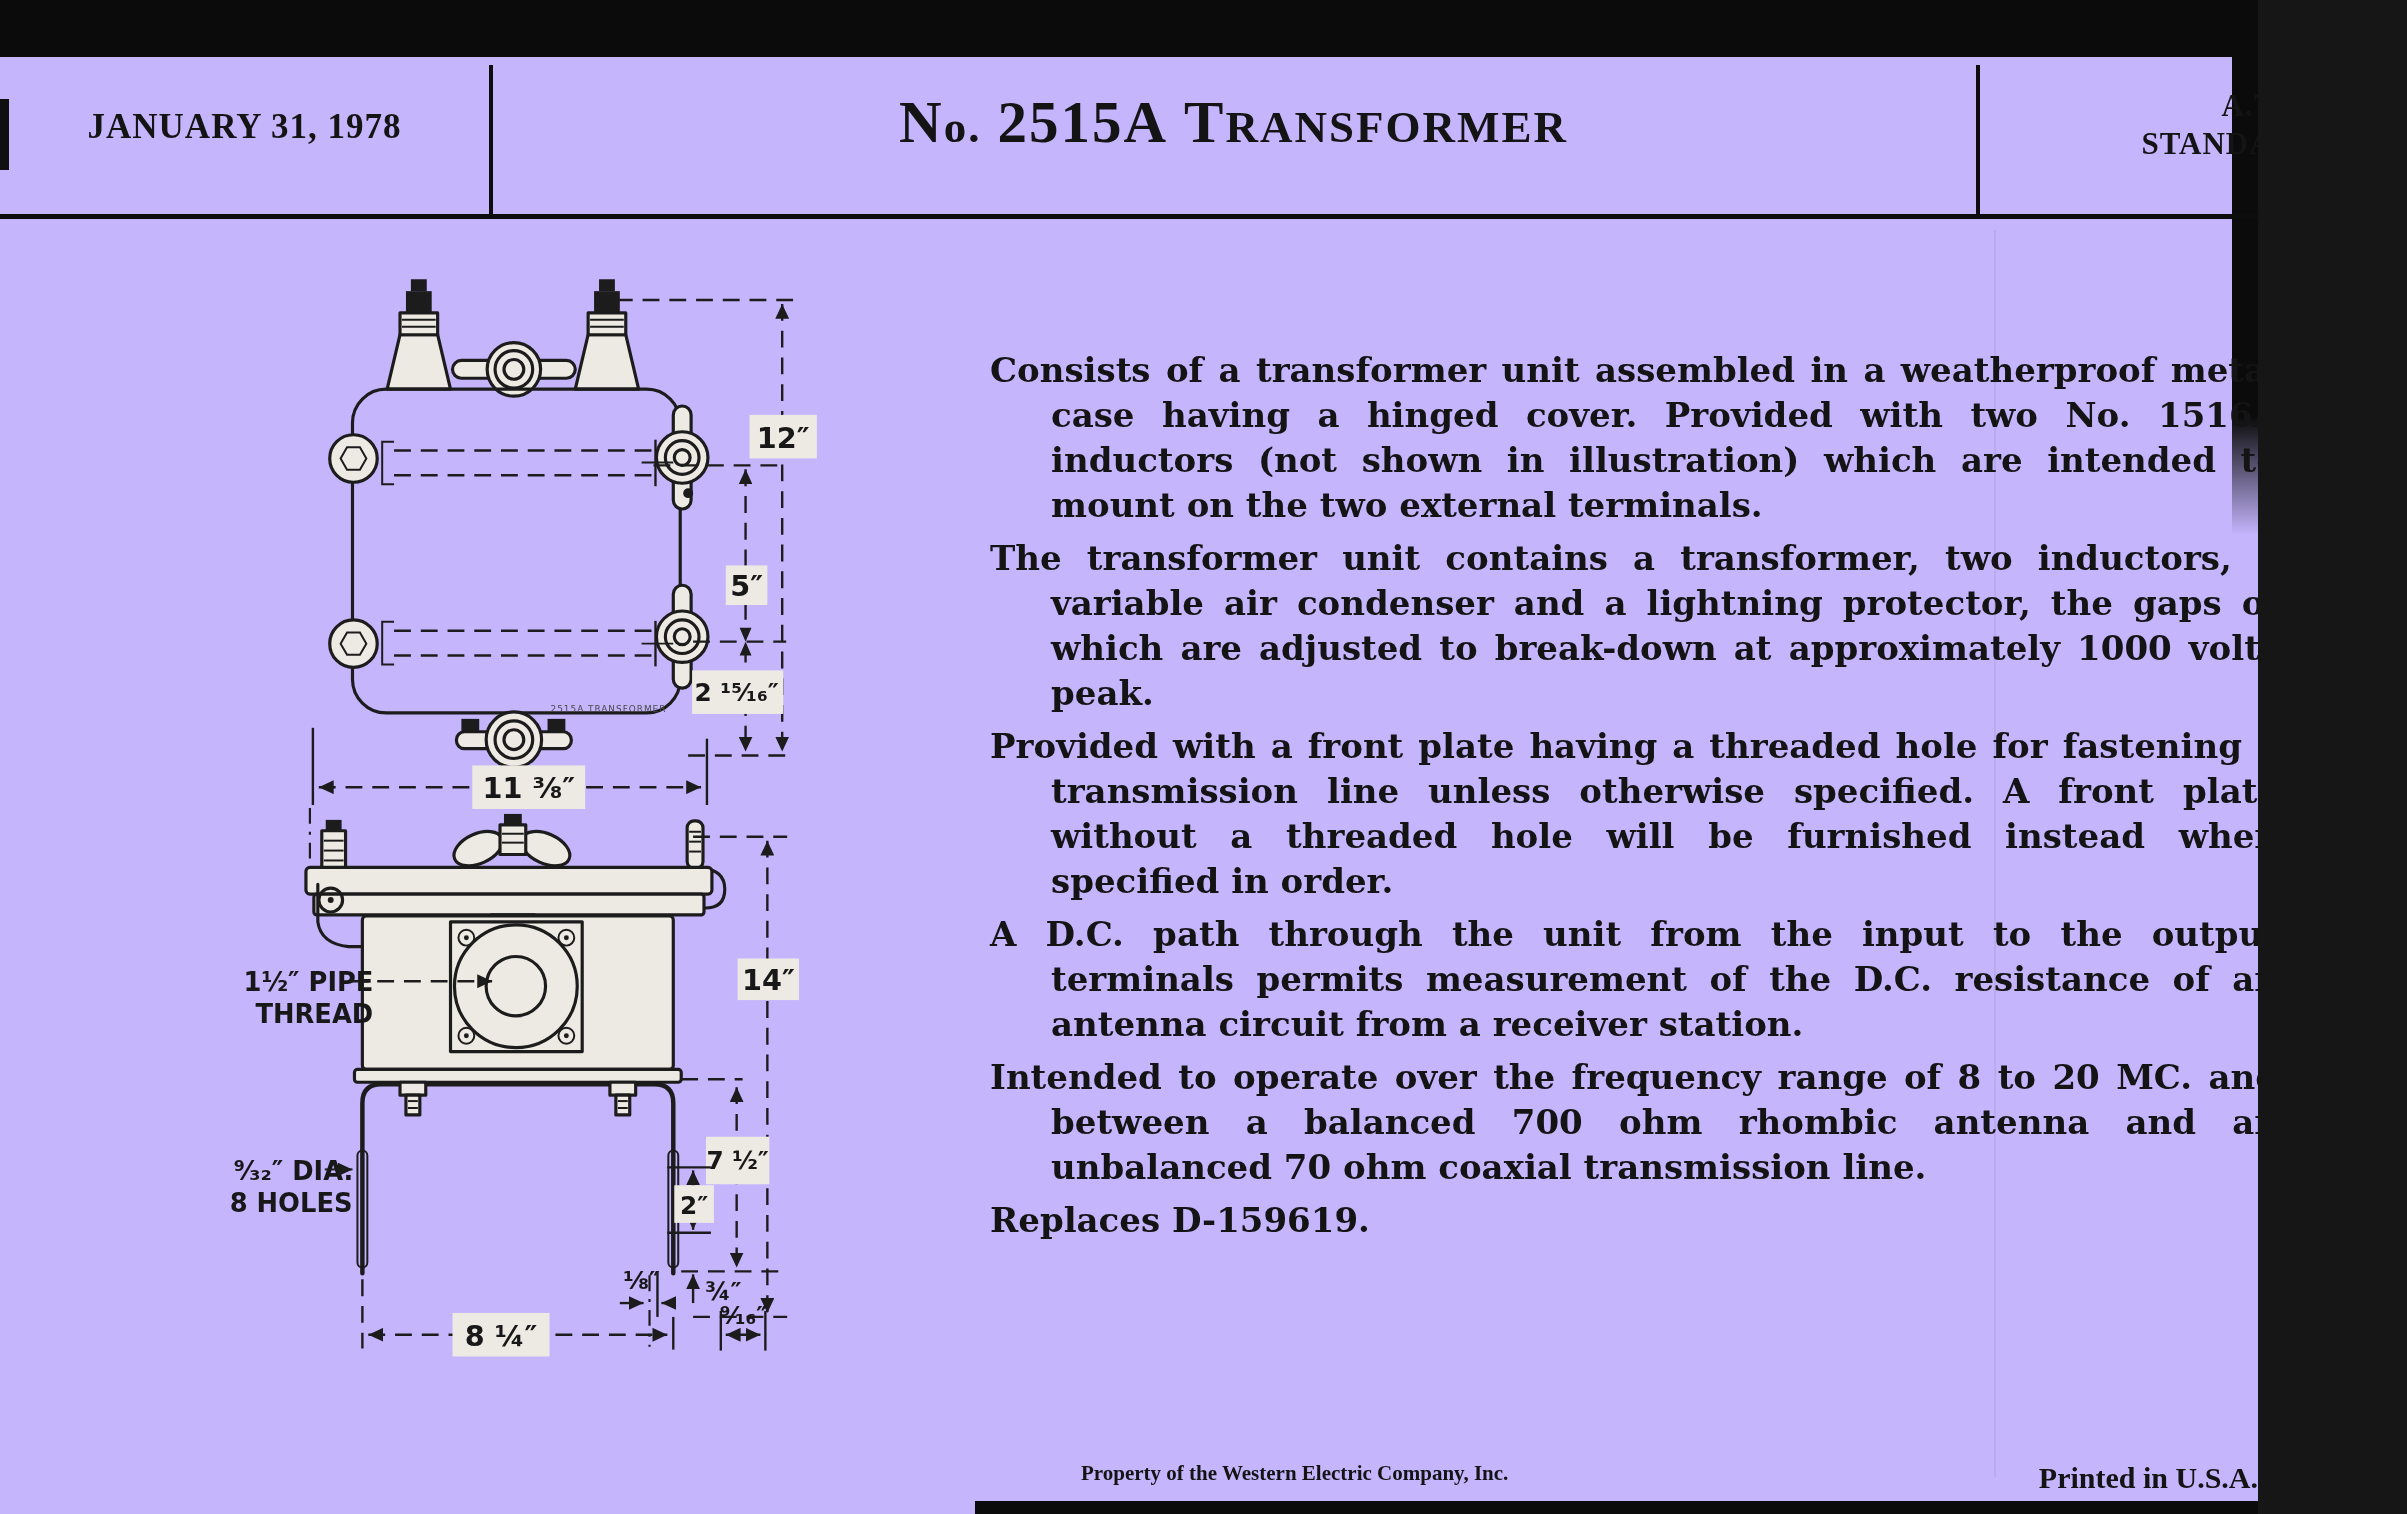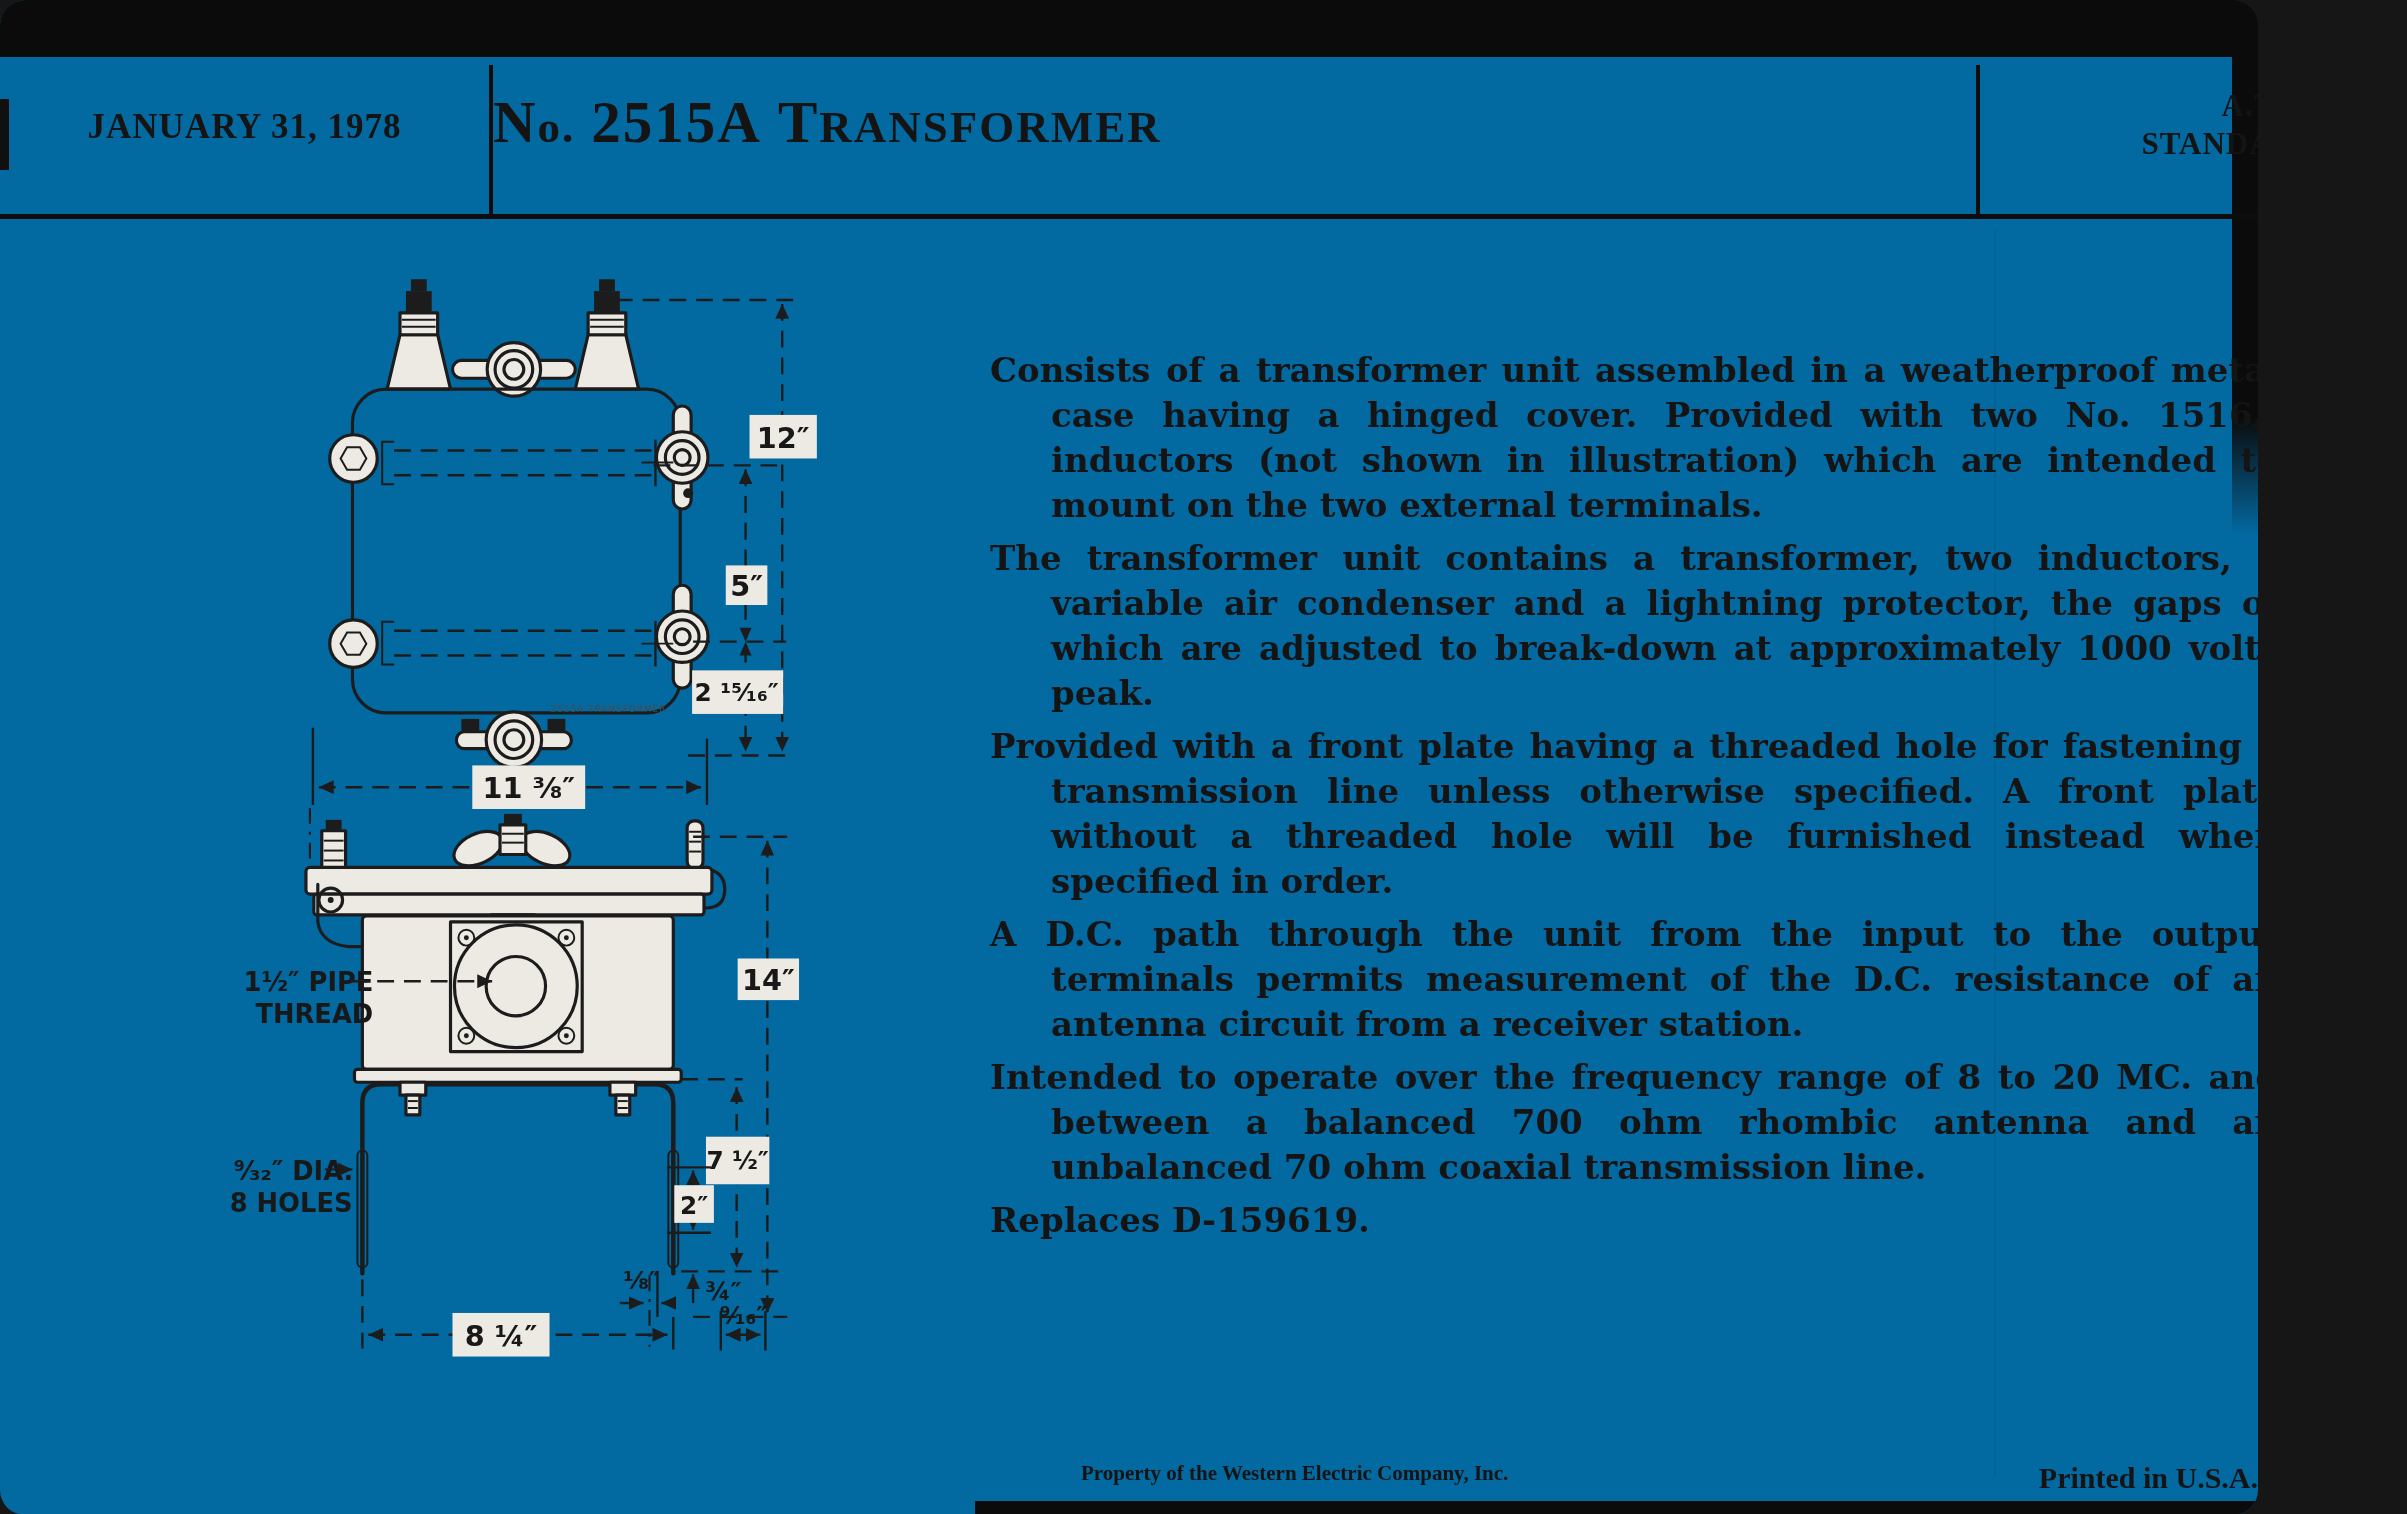--- a/index.html
+++ b/index.html
@@ -1,30 +1,30 @@
 <!DOCTYPE html>
 <html><head>
 <meta charset="utf-8">
 <style>
   html,body{margin:0;padding:0;background:#161616;}
-  .page{position:relative;width:2258px;height:1515px;background:#0369a1;overflow:hidden;
-        font-family:"Liberation Serif", serif;color:#141414;border-radius:25px;}
+  .page{position:relative;width:2258px;height:1515px;background:#c4b5fd;overflow:hidden;
+        font-family:"Liberation Serif", serif;color:#141414;}
   
   .bar-top{position:absolute;left:0;top:0;width:2408px;height:57px;background:#0b0b0b;}
   .bar-right{position:absolute;right:0;top:0;width:26px;height:535px;
              background:linear-gradient(180deg,#0b0b0b 78%,rgba(11,11,11,0));}
   .bar-bottom{position:absolute;left:975px;right:0;bottom:0;height:14px;background:#0b0b0b;}
   .notch-left{position:absolute;left:0;top:99px;width:9px;height:71px;background:#101010;}
   .scan-line{position:absolute;left:1994px;top:230px;width:2px;height:1247px;background:rgba(0,0,0,0.05);}
   
   .date{position:absolute;left:0;top:107px;width:489px;text-align:center;
         font-weight:bold;font-size:35px;letter-spacing:1px;}
   .vdiv{position:absolute;top:65px;height:149px;width:4px;background:#0d0d0d;}
   .vdiv1{left:489px;} .vdiv2{left:1976px;}
-  .title{position:absolute;left:493px;top:81px;width:1481px;margin:0;
+  .title{position:absolute;left:493px;top:81px;width:1481px;margin:0;text-align:center;
          font-weight:bold;line-height:83px;letter-spacing:2px;white-space:nowrap;}
   .t1{font-size:59px;} .t2{font-size:45px;}
   .tsp{margin-right:16px;}
   .org{position:absolute;left:1978px;top:87px;width:416px;text-align:right;
        font-weight:bold;font-size:31px;line-height:38px;letter-spacing:1px;}
   .hrule{position:absolute;left:0;top:214px;width:2408px;height:5px;background:#0d0d0d;}
   
   .body-text{position:absolute;left:990px;top:348px;width:1289px;
              font-family:"DejaVu Serif", serif;font-size:34px;line-height:45px;font-weight:bold;}
   .body-text p{margin:0 0 8px 0;text-align:justify;padding-left:61px;text-indent:-61px;}

